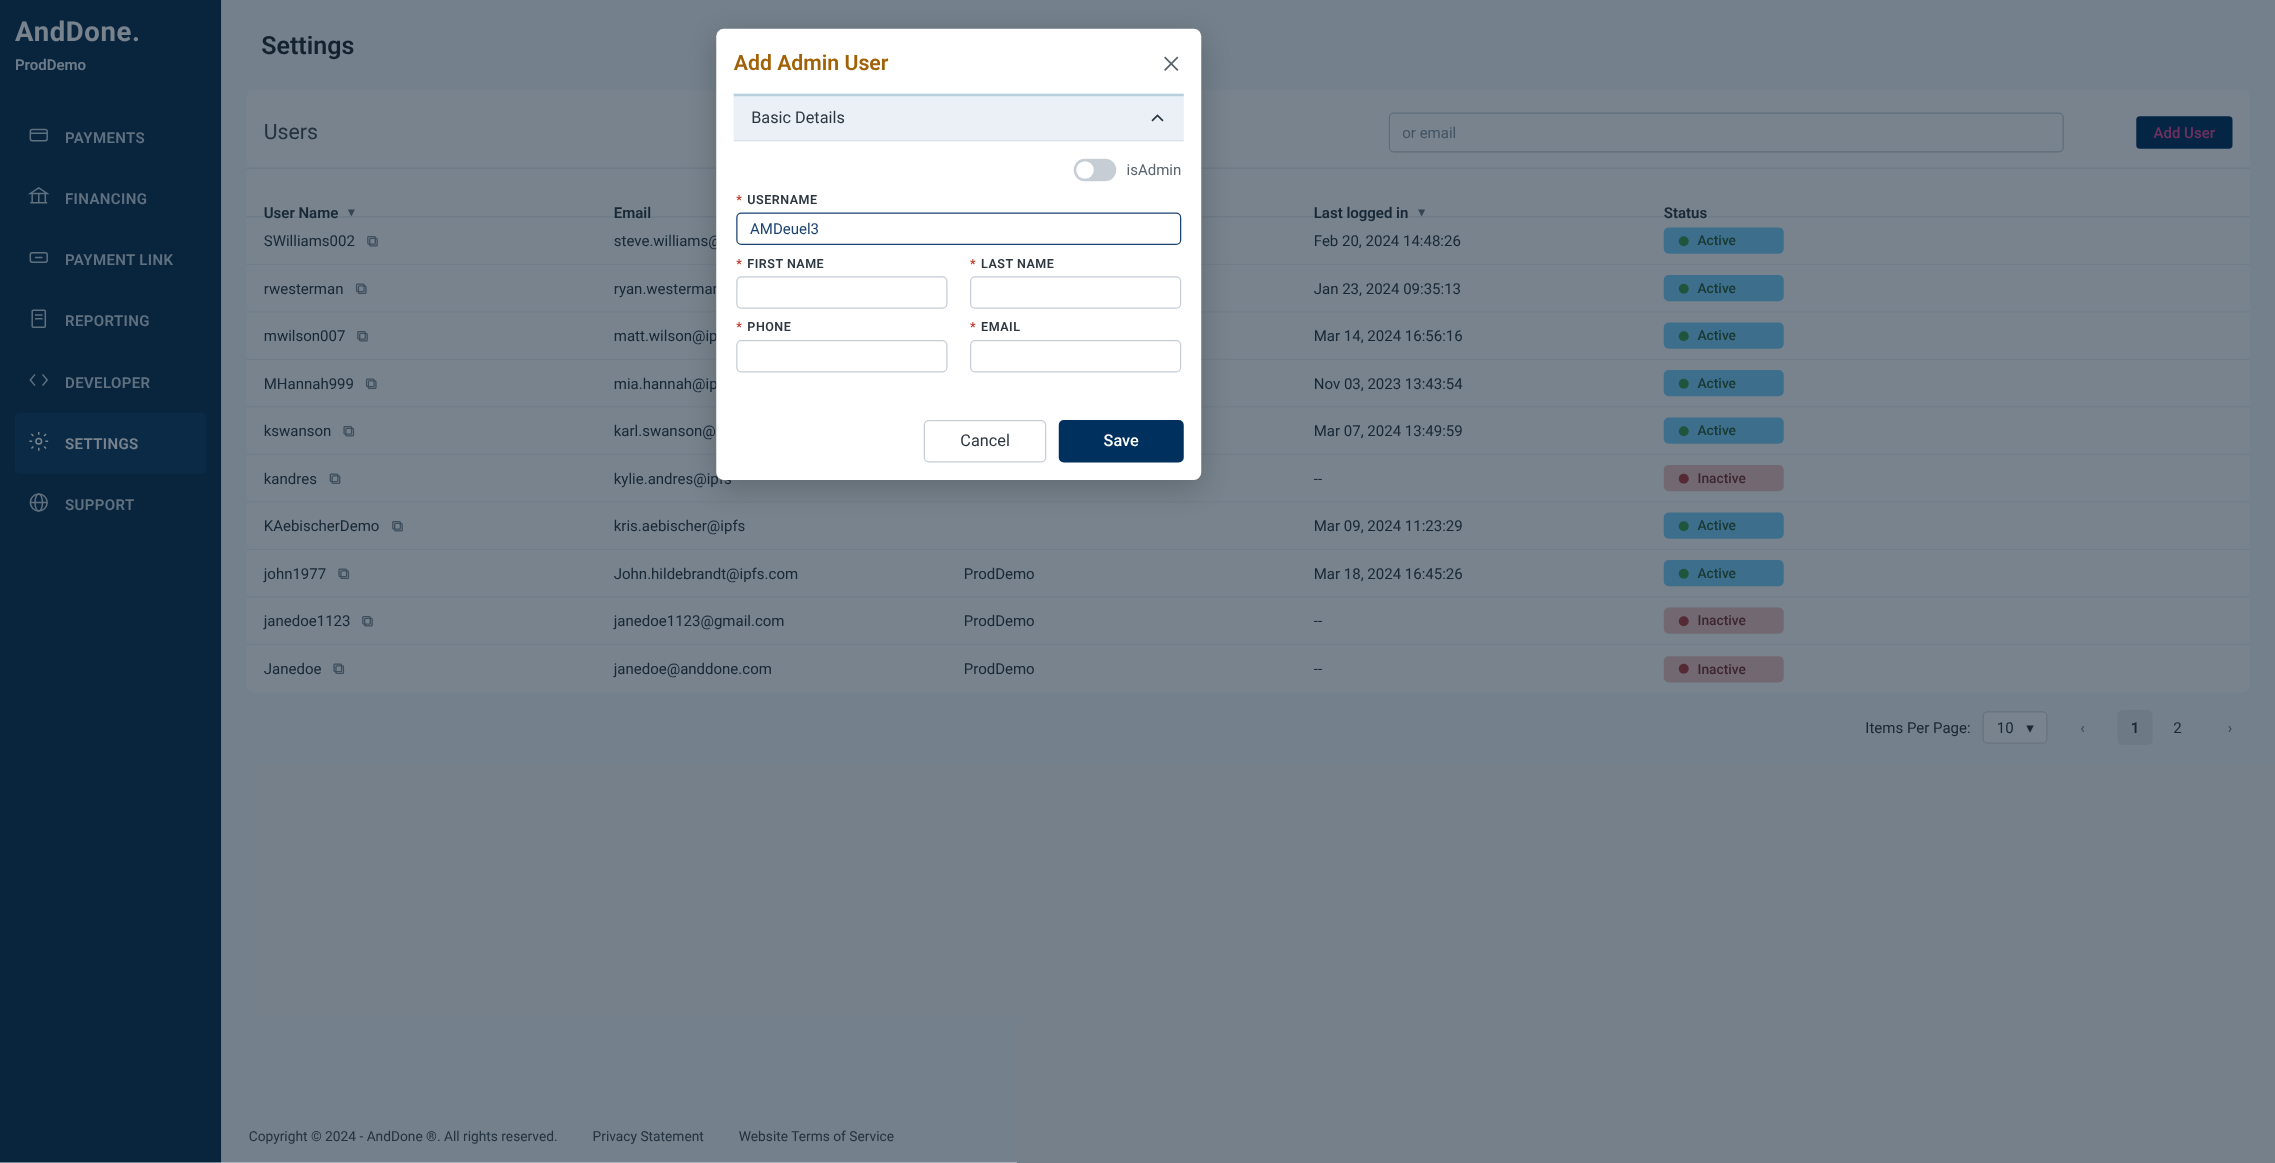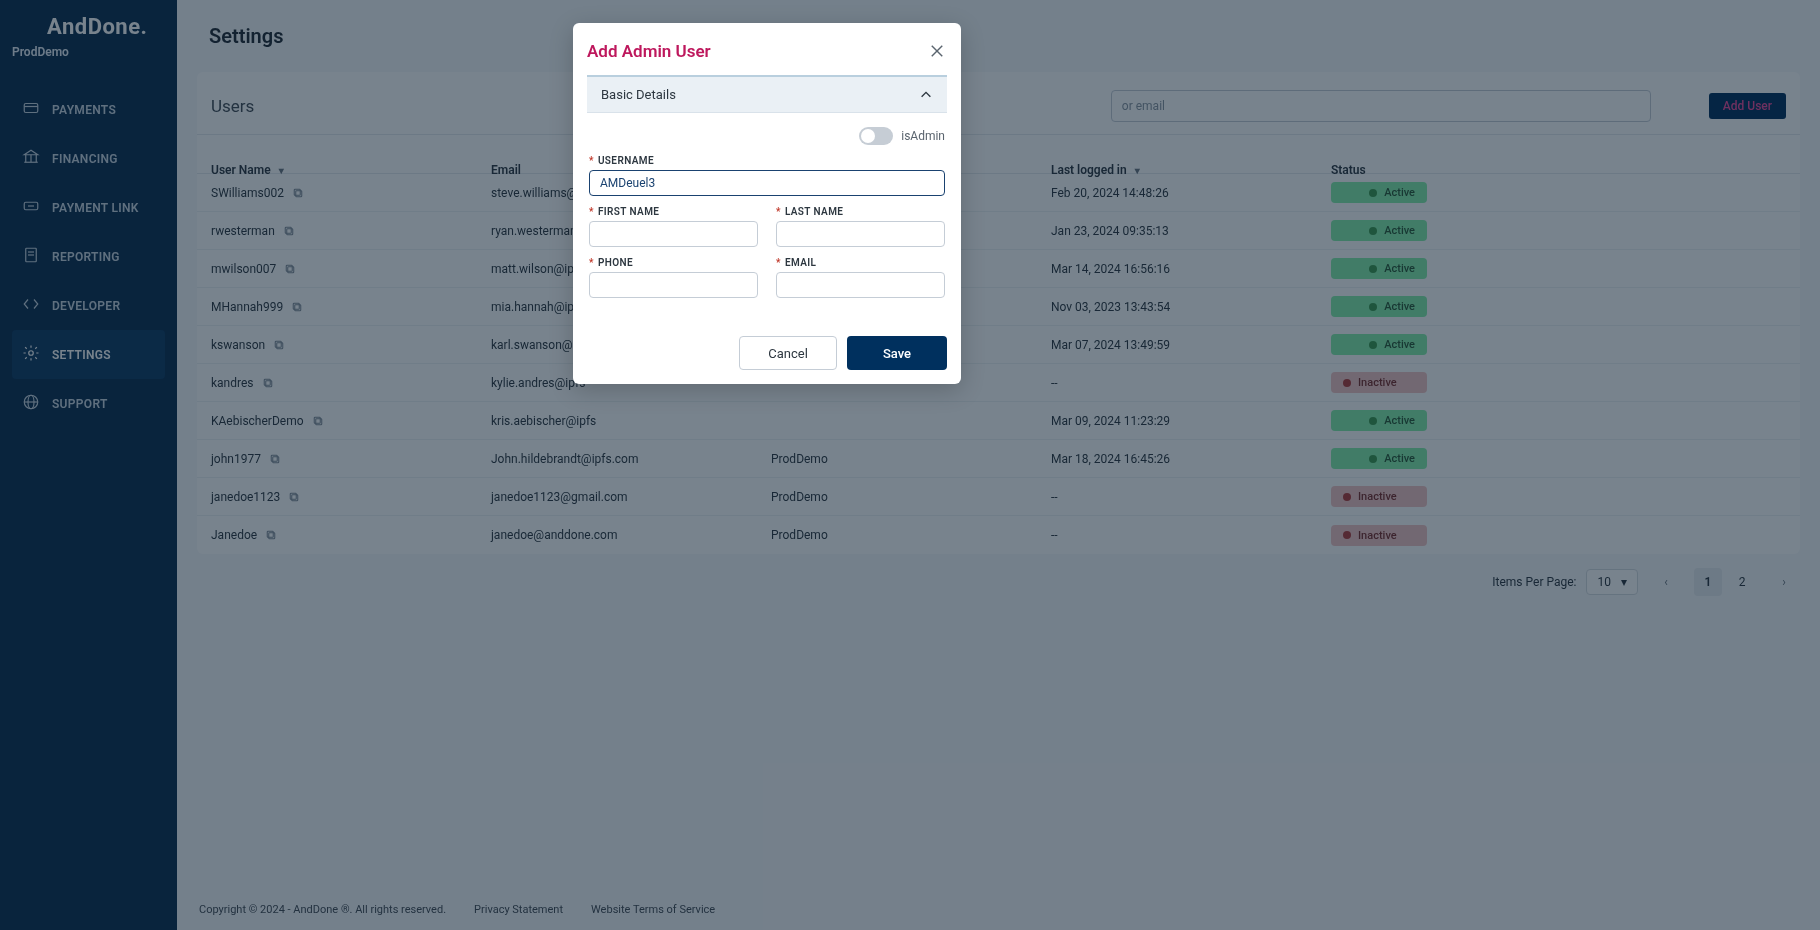--- a/index.html
+++ b/index.html
@@ -1,19 +1,19 @@
 <!DOCTYPE html>
 <html><head>
 <meta charset="utf-8">
 <style>
 * { margin: 0; padding: 0; box-sizing: border-box; font-family: -apple-system, BlinkMacSystemFont, "Segoe UI", Roboto, sans-serif; }
 body { width: 1820px; height: 930px; overflow: hidden; background: #f7f8fa; position: relative; }
 .app { display: flex; height: 930px; }
 .sidebar { width: 177px; background: #0a2d4f; color: #fff; display: flex; flex-direction: column; }
-.logo { padding: 14px 12px 6px 12px; font-size: 22px; font-weight: 700; letter-spacing: 0.5px; margin-left: 35px; }
+.logo { padding: 14px 12px 6px 12px; font-size: 22px; font-weight: 700; letter-spacing: 0.5px; }
 .logo span { display: inline-block; }
 .tenant { padding: 0 12px 18px 12px; font-size: 12px; font-weight: 600; color: #e6eef6; }
 .nav { flex: 1; padding: 8px 12px; }
 .nav-item { display: flex; align-items: center; gap: 12px; padding: 14px 10px; font-size: 12px; font-weight: 600; letter-spacing: 0.3px; color: #c8d4e0; cursor: pointer; border-radius: 4px; }
 .nav-item.active { background: #0e3a63; color: #fff; }
 .nav-item svg { width: 18px; height: 18px; fill: none; stroke: currentColor; stroke-width: 1.6; }
 .user-chip { margin: 12px; padding: 12px; background: #0e3a63; border-radius: 6px; display: flex; align-items: center; gap: 12px; }
 .avatar { width: 24px; height: 24px; border-radius: 50%; background: #1a4f7d; color: #d6e4f0; font-size: 10px; display: flex; align-items: center; justify-content: center; font-weight: 600; }
 .avatar.lg { width: 28px; height: 28px; }
 .user-name { font-size: 13px; font-weight: 600; color: #fff; }
@@ -30,38 +30,38 @@
 .table { width: 100%; }
 .thead, .trow { display: grid; grid-template-columns: 280px 280px 280px 280px 190px; padding: 0 14px; align-items: center; }
 .thead { border-top: 1px solid #e4e8ed; border-bottom: 1px solid #e4e8ed; height: 40px; font-size: 12px; font-weight: 600; color: #2d3740; }
 .th { display: flex; align-items: center; gap: 8px; margin-top: 28px; }
 .sort-icon { font-size: 10px; color: #6c7680; }
 .trow { height: 38px; font-size: 12px; color: #2d3740; border-bottom: 1px solid #eef1f4; }
 .trow:last-child { border-bottom: none; }
 .uname { display: flex; align-items: center; gap: 8px; }
 .copy-icon { width: 12px; height: 12px; stroke: #7f8a96; fill: none; stroke-width: 1.4; }
 .status-badge { display: inline-flex; align-items: center; gap: 7px; padding: 4px 12px; border-radius: 4px; font-size: 11px; font-weight: 500; width: 96px; }
-.status-badge.active { background: #86efac; color: #2b5a38; justify-content: flex-end; }
+.status-badge.active { background: #7dd3fc; color: #2b5a38; }
 .status-badge.inactive { background: #f2c4c4; color: #7a2e2e; }
 .dot { width: 8px; height: 8px; border-radius: 50%; }
 .dot.green { background: #3a9a4e; }
 .dot.red { background: #b23a3a; }
 .pager { display: flex; justify-content: flex-end; align-items: center; gap: 14px; padding: 14px 22px; font-size: 12px; color: #2d3740; }
 .per-page { display: flex; align-items: center; gap: 10px; }
 .select-pp { display: flex; align-items: center; gap: 10px; border: 1px solid #d6dbe1; border-radius: 4px; padding: 5px 10px; background: #fff; font-size: 12px; }
 .page-btn { width: 28px; height: 28px; display: flex; align-items: center; justify-content: center; border-radius: 4px; color: #6c7680; cursor: pointer; }
 .page-btn.num { color: #2d3740; }
 .page-btn.active { background: #e6eaef; font-weight: 600; }
 .footer { margin-top: auto; padding: 10px 22px 14px 22px; display: flex; justify-content: flex-start; gap: 28px; font-size: 11px; color: #434c56; }
 .footer .link { cursor: pointer; }
 
 .overlay { position: absolute; inset: 0; background: rgba(10, 30, 48, 0.55); }
 .modal { position: absolute; left: 573px; top: 23px; width: 388px; background: #fff; border-radius: 6px; padding: 18px 14px 14px 14px; box-shadow: 0 6px 24px rgba(0,0,0,0.2); }
 .modal-header { display: flex; align-items: center; justify-content: space-between; padding: 0 0 14px 0; }
-.modal-title { font-size: 17px; font-weight: 600; color: #be185d; }
+.modal-title { font-size: 17px; font-weight: 600; color: #a16207; }
 .close-btn { width: 20px; height: 20px; display: flex; align-items: center; justify-content: center; color: #5a646e; cursor: pointer; font-size: 18px; }
 .accordion-head { background: #eaf0f5; border-top: 2px solid #b9cfde; border-bottom: 1px solid #d9e2ea; padding: 10px 14px; display: flex; align-items: center; justify-content: space-between; font-size: 13px; color: #2d3740; }
 .accordion-head.closed { background: #fff; border-top: 1px solid #e4e8ed; border-bottom: 2px solid #b9cfde; }
 .chev { width: 14px; height: 14px; }
 .form-body { padding: 14px 2px 4px 2px; }
 .form-row-top { display: flex; justify-content: flex-end; align-items: center; gap: 8px; margin-bottom: 10px; }
 .toggle { width: 34px; height: 18px; background: #c6cdd5; border-radius: 9px; position: relative; }
 .toggle .knob { position: absolute; left: 2px; top: 2px; width: 14px; height: 14px; background: #fff; border-radius: 50%; }
 .toggle-label { font-size: 12px; color: #5a646e; }
 .field { margin-bottom: 10px; }

